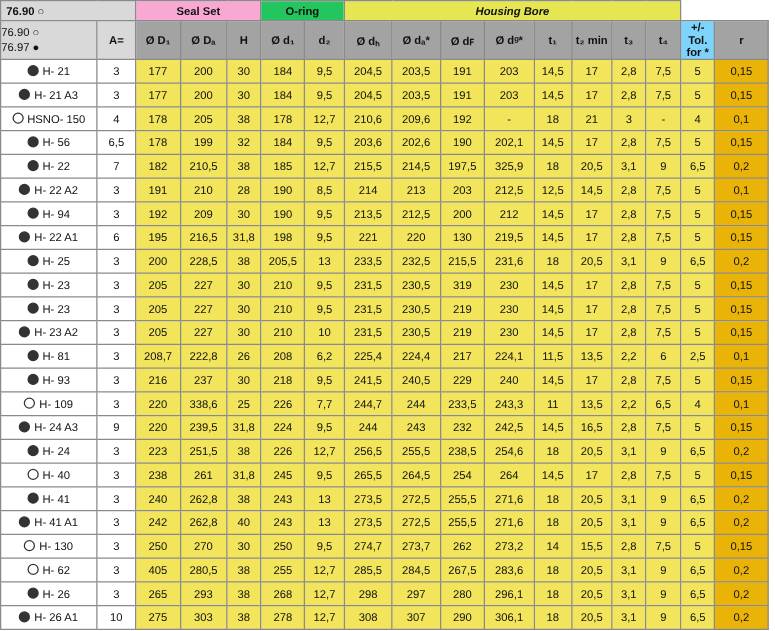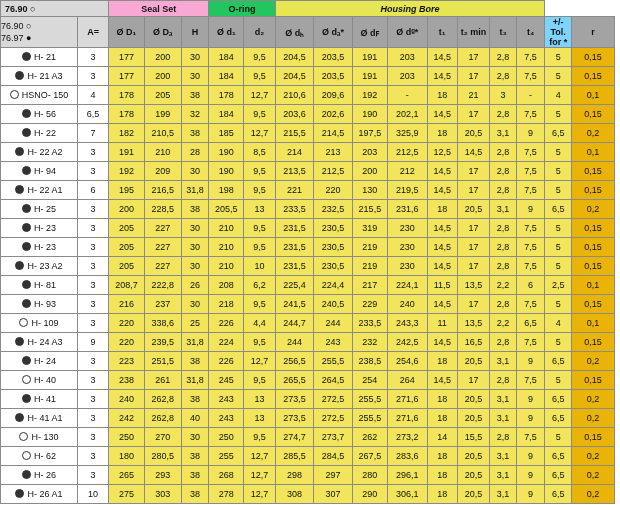--- a/index.html
+++ b/index.html
@@ -355,21 +355,21 @@
           <td class="c yellow">5</td>
           <td class="c pale">0,15</td>
         </tr>
         <tr>
           <td class="name white"><span class="ring"></span><span>H- 109</span></td>
           <td class="c white">3</td>
           <td class="c yellow">220</td>
           <td class="c yellow">338,6</td>
           <td class="c yellow">25</td>
           <td class="c yellow">226</td>
-          <td class="c yellow">4,4</td>
+          <td class="c yellow">7,7</td>
           <td class="c yellow">244,7</td>
           <td class="c yellow">244</td>
           <td class="c yellow">233,5</td>
           <td class="c yellow">243,3</td>
           <td class="c yellow">11</td>
           <td class="c yellow">13,5</td>
           <td class="c yellow">2,2</td>
           <td class="c yellow">6,5</td>
           <td class="c yellow">4</td>
           <td class="c pale">0,1</td>
@@ -484,21 +484,21 @@
           <td class="c yellow">14</td>
           <td class="c yellow">15,5</td>
           <td class="c yellow">2,8</td>
           <td class="c yellow">7,5</td>
           <td class="c yellow">5</td>
           <td class="c pale">0,15</td>
         </tr>
         <tr>
           <td class="name white"><span class="ring"></span><span>H- 62</span></td>
           <td class="c white">3</td>
-          <td class="c yellow">180</td>
+          <td class="c yellow">405</td>
           <td class="c yellow">280,5</td>
           <td class="c yellow">38</td>
           <td class="c yellow">255</td>
           <td class="c yellow">12,7</td>
           <td class="c yellow">285,5</td>
           <td class="c yellow">284,5</td>
           <td class="c yellow">267,5</td>
           <td class="c yellow">283,6</td>
           <td class="c yellow">18</td>
           <td class="c yellow">20,5</td>

